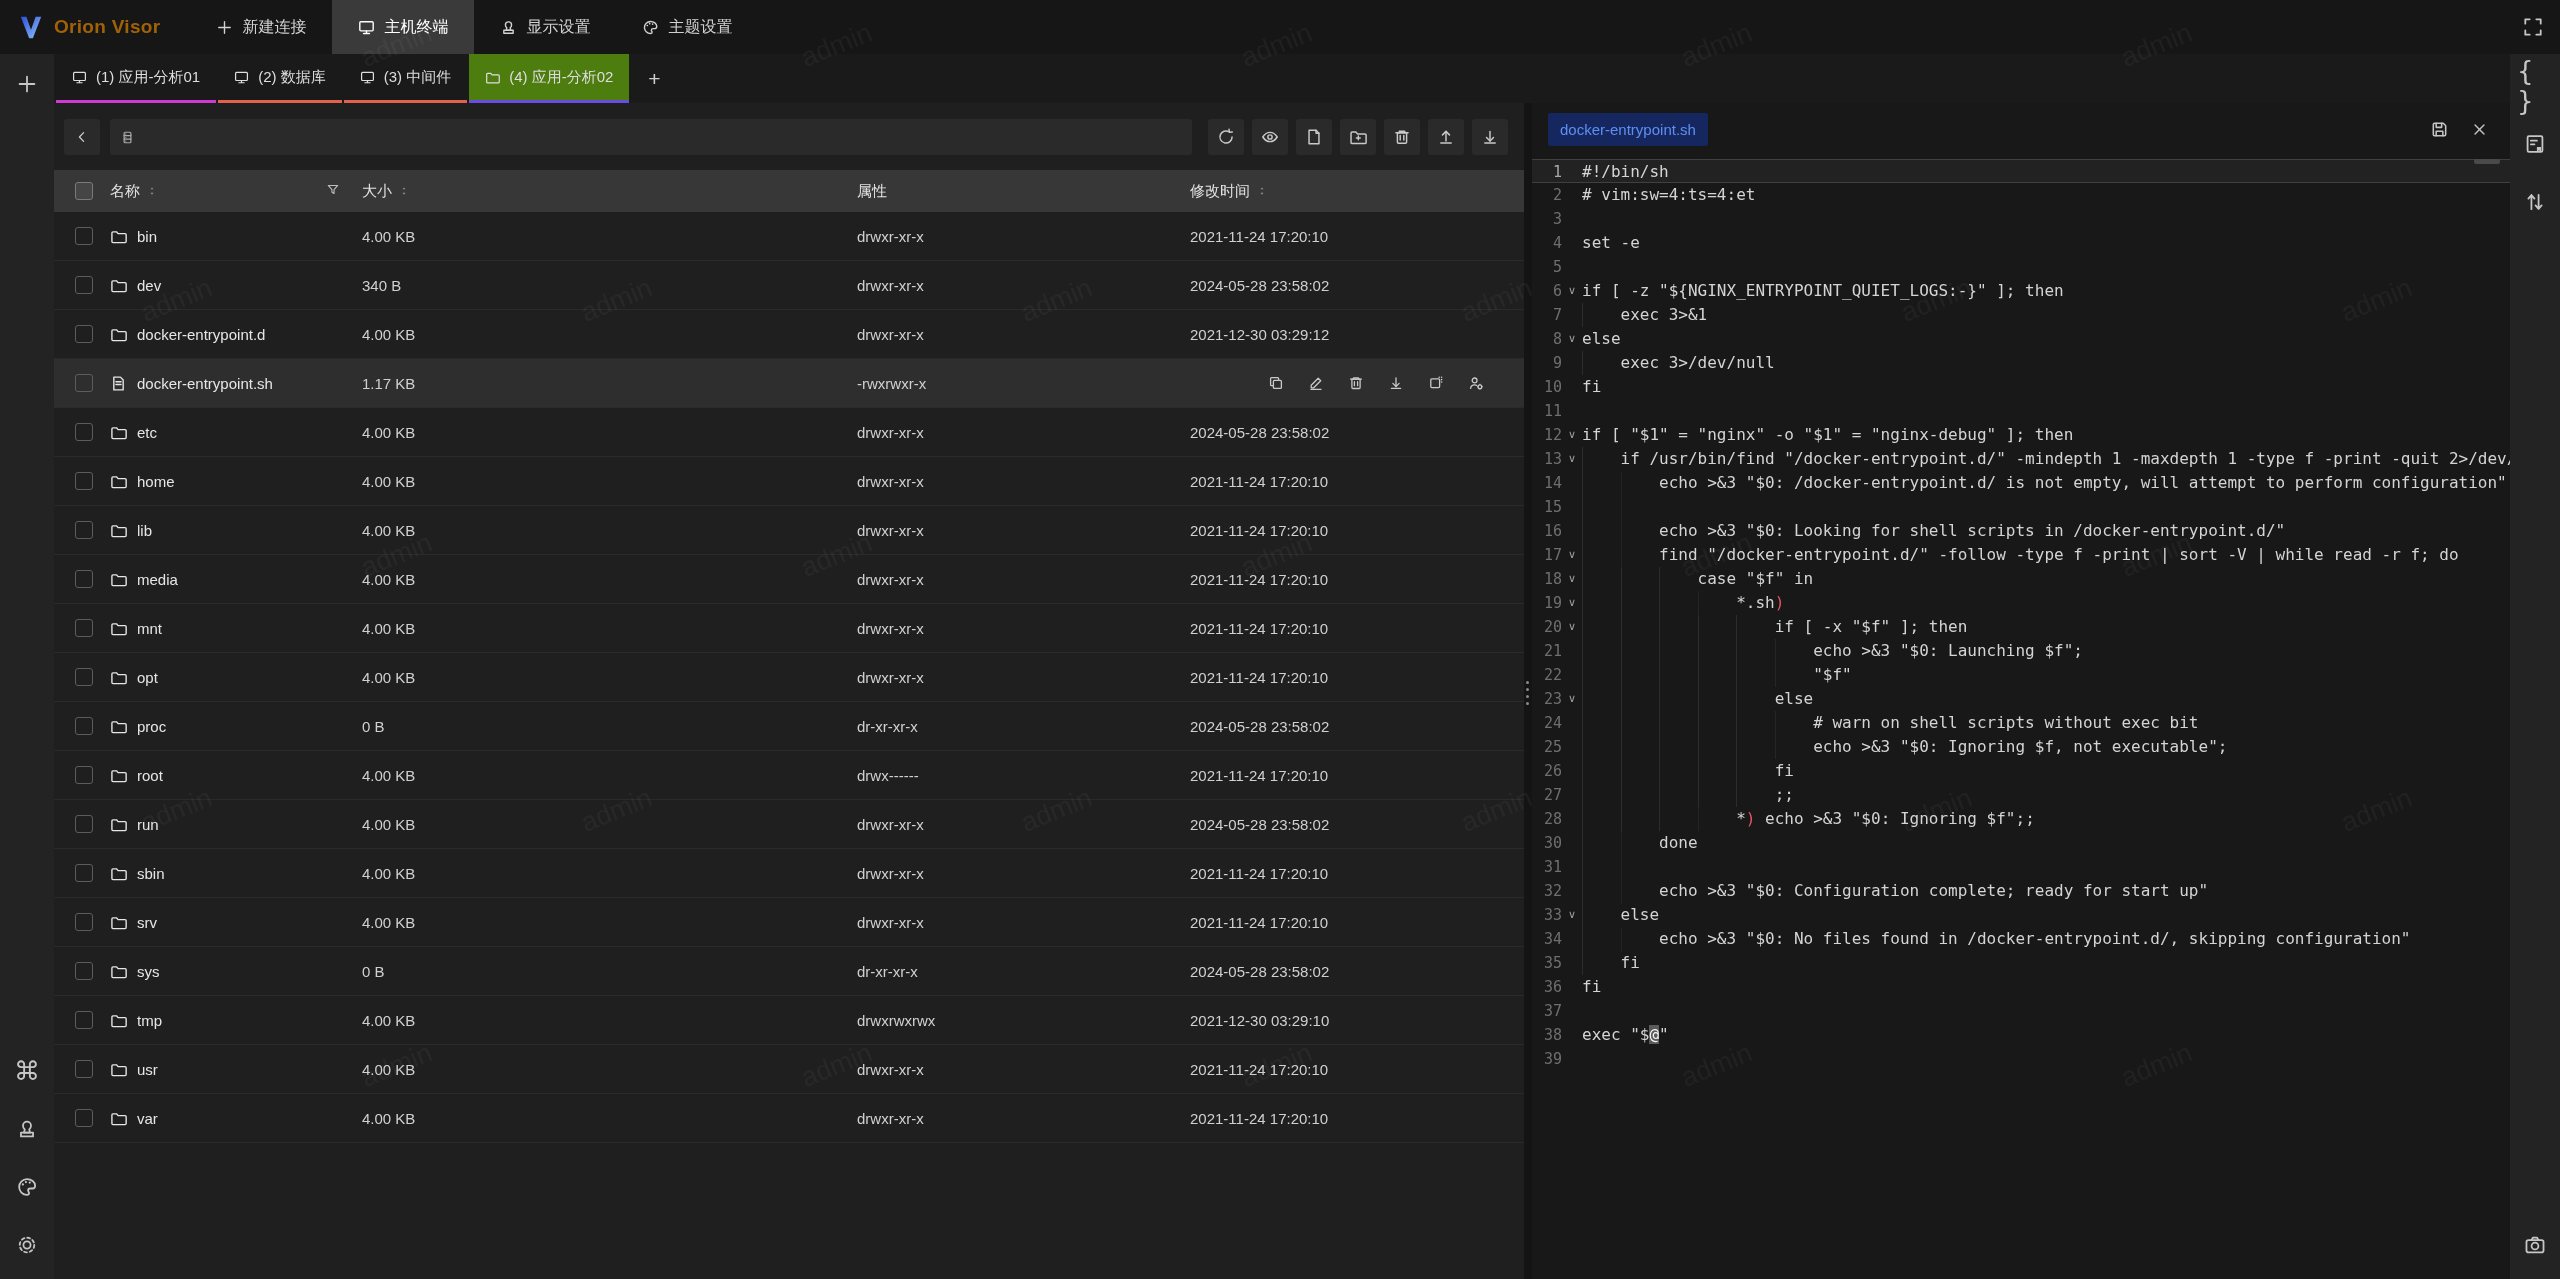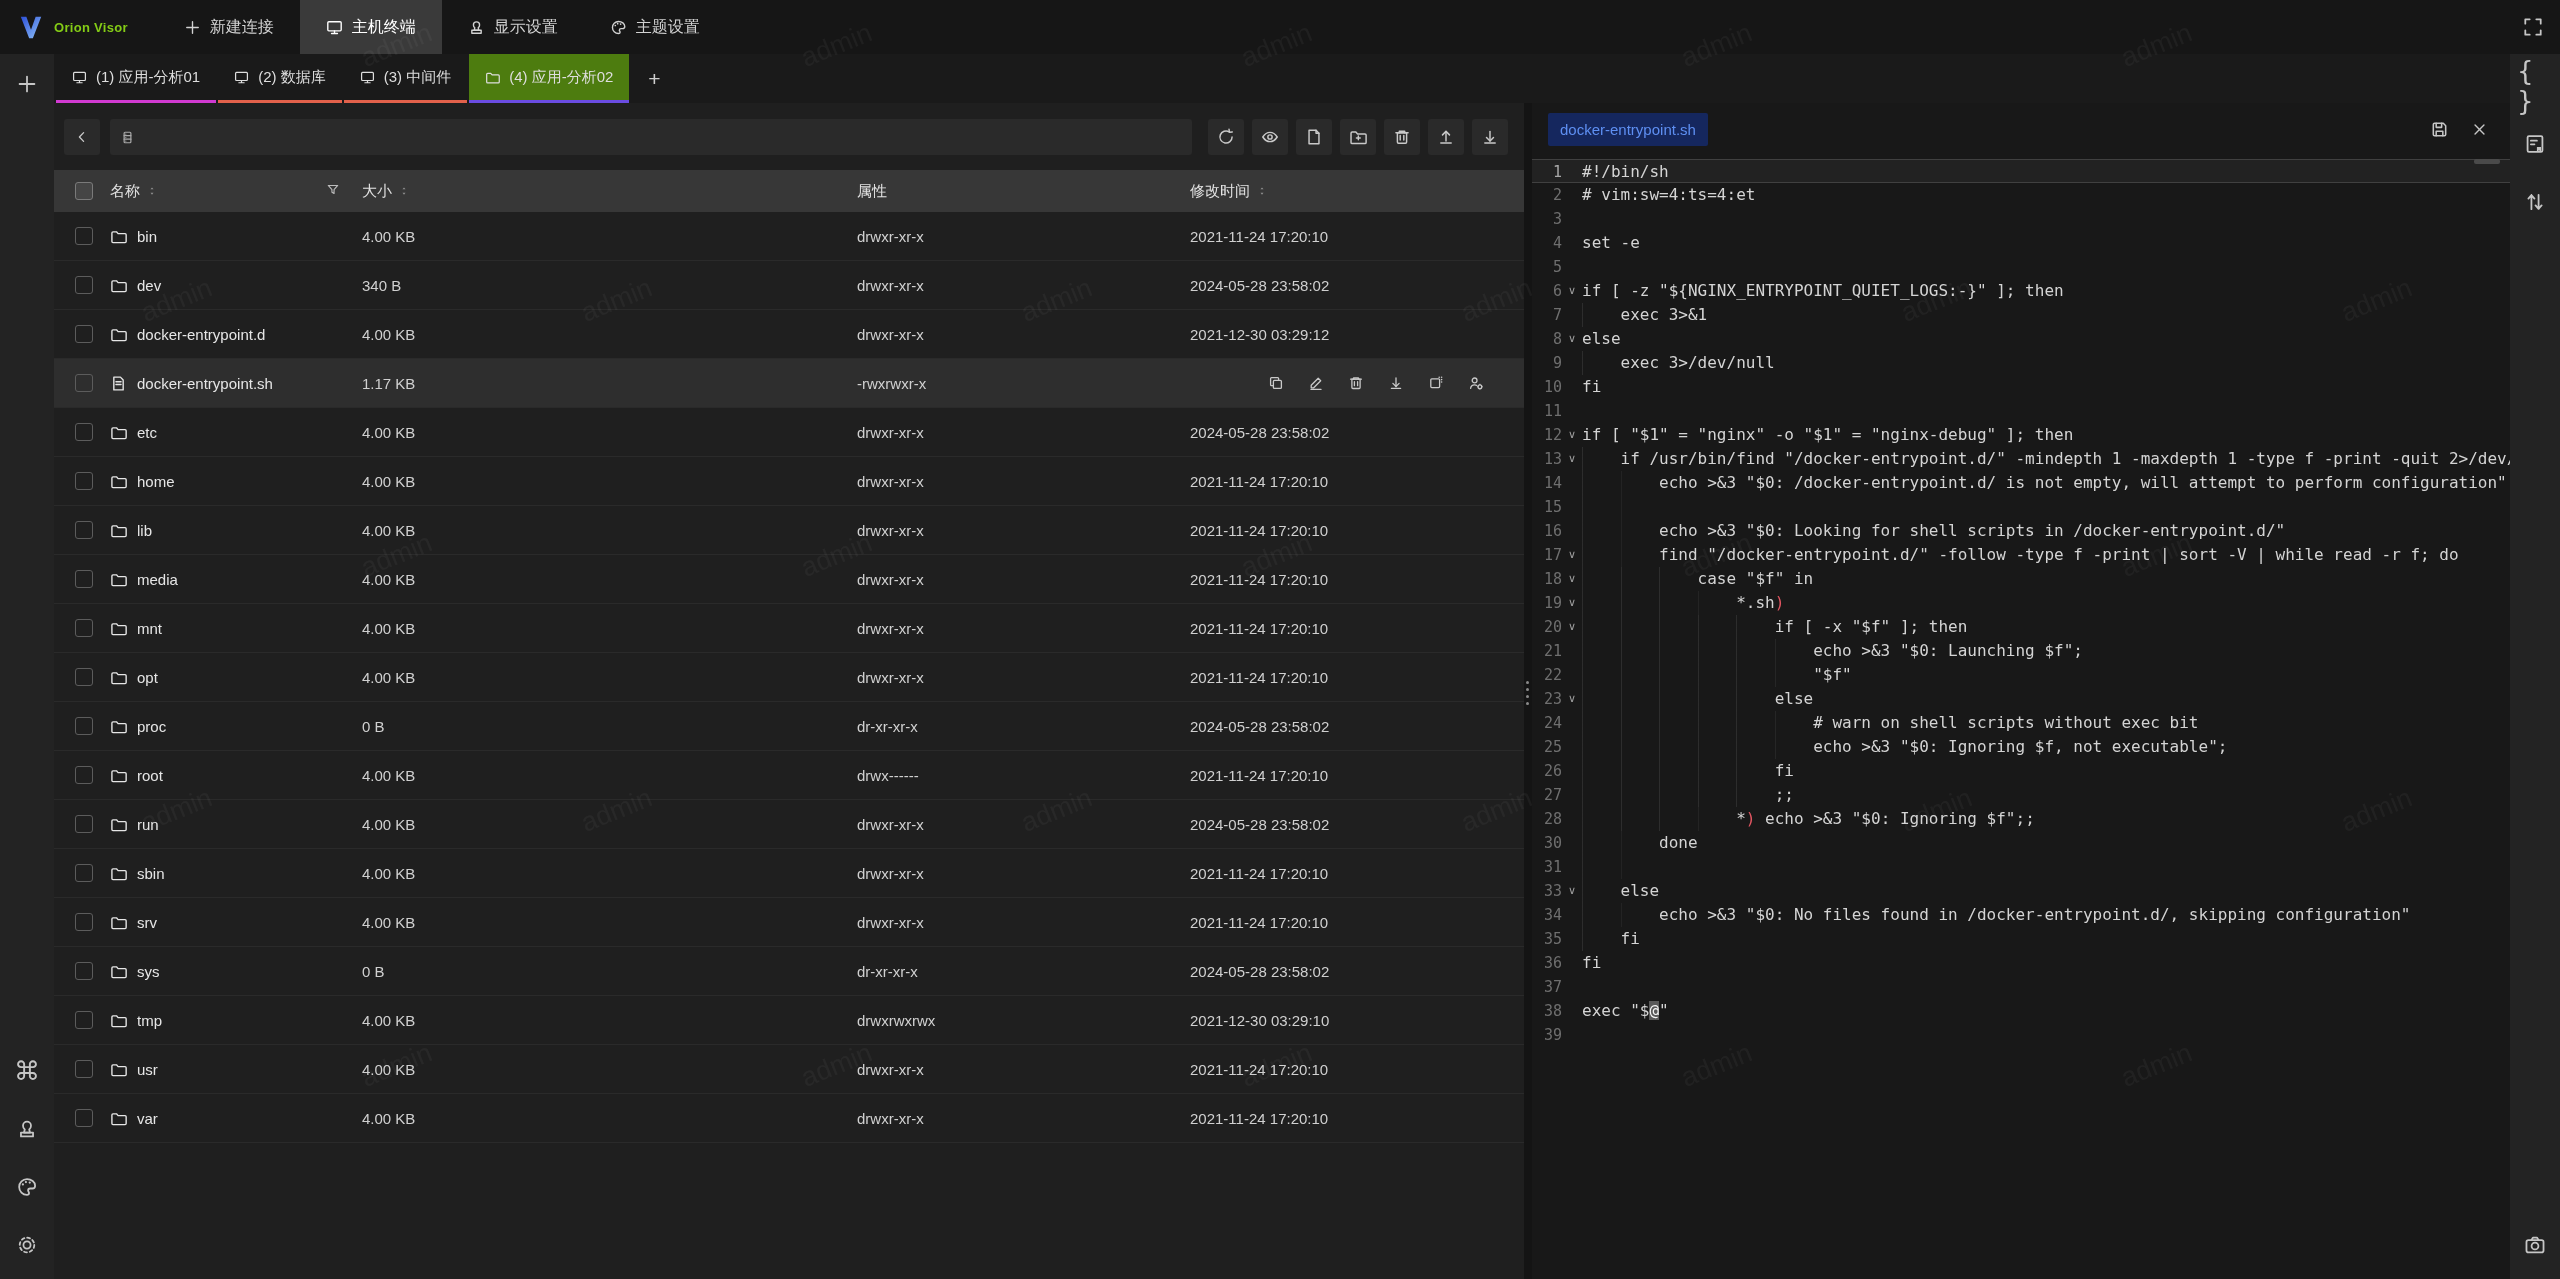--- a/index.html
+++ b/index.html
@@ -1,21 +1,21 @@
 <!DOCTYPE html>
 <html><head>
 <meta charset="utf-8">
 <style>
   html,body{margin:0;padding:0;background:#000;}
   .app{position:relative;width:2560px;height:1279px;background:#101010;overflow:hidden;
        font-family:"Liberation Sans","DejaVu Sans",sans-serif;color:#d6d6d6;}
   
   .topbar{height:54px;background:#161616;display:flex;align-items:stretch;}
   .logo{display:flex;align-items:center;gap:10px;padding:0 30px 0 18px;}
-  .logo-text{font-size:13px;font-weight:bold;color:#84cc16;letter-spacing:.3px;white-space:nowrap;}
+  .logo-text{font-size:19px;font-weight:bold;color:#a16207;letter-spacing:.3px;white-space:nowrap;}
   .menu{display:flex;align-items:stretch;}
   .menu-item{display:flex;align-items:center;gap:9px;padding:0 26px;font-size:16px;color:#d2d2d2;cursor:pointer;}
   .menu-item.active{background:#3a3a3a;color:#ffffff;}
   .topbar-spacer{flex:1;}
   .fs-btn{width:54px;display:flex;align-items:center;justify-content:center;color:#c6c6c6;cursor:pointer;}
   
   .body{display:flex;height:1225px;}
   .left-rail{width:54px;background:#232323;display:flex;flex-direction:column;align-items:center;padding:12px 0 16px;}
   .rail-btn{width:36px;height:36px;display:flex;align-items:center;justify-content:center;color:#c6c6c6;cursor:pointer;}
   .rail-spacer{flex:1;}
@@ -678,20 +678,21 @@
                 <div class="cl"><span class="ln">21</span><span class="fold"></span><span class="code" style="background-image: repeating-linear-gradient(to right, rgba(255, 255, 255, 0.09) 0px, rgba(255, 255, 255, 0.09) 1px, transparent 1px, transparent 4ch); background-size: calc(20ch + 1px) 100%;">                        echo &gt;&amp;3 "$0: Launching $f";</span></div>
                 <div class="cl"><span class="ln">22</span><span class="fold"></span><span class="code" style="background-image: repeating-linear-gradient(to right, rgba(255, 255, 255, 0.09) 0px, rgba(255, 255, 255, 0.09) 1px, transparent 1px, transparent 4ch); background-size: calc(20ch + 1px) 100%;">                        "$f"</span></div>
                 <div class="cl"><span class="ln">23</span><span class="fold">∨</span><span class="code" style="background-image: repeating-linear-gradient(to right, rgba(255, 255, 255, 0.09) 0px, rgba(255, 255, 255, 0.09) 1px, transparent 1px, transparent 4ch); background-size: calc(16ch + 1px) 100%;">                    else</span></div>
                 <div class="cl"><span class="ln">24</span><span class="fold"></span><span class="code" style="background-image: repeating-linear-gradient(to right, rgba(255, 255, 255, 0.09) 0px, rgba(255, 255, 255, 0.09) 1px, transparent 1px, transparent 4ch); background-size: calc(20ch + 1px) 100%;">                        # warn on shell scripts without exec bit</span></div>
                 <div class="cl"><span class="ln">25</span><span class="fold"></span><span class="code" style="background-image: repeating-linear-gradient(to right, rgba(255, 255, 255, 0.09) 0px, rgba(255, 255, 255, 0.09) 1px, transparent 1px, transparent 4ch); background-size: calc(20ch + 1px) 100%;">                        echo &gt;&amp;3 "$0: Ignoring $f, not executable";</span></div>
                 <div class="cl"><span class="ln">26</span><span class="fold"></span><span class="code" style="background-image: repeating-linear-gradient(to right, rgba(255, 255, 255, 0.09) 0px, rgba(255, 255, 255, 0.09) 1px, transparent 1px, transparent 4ch); background-size: calc(16ch + 1px) 100%;">                    fi</span></div>
                 <div class="cl"><span class="ln">27</span><span class="fold"></span><span class="code" style="background-image: repeating-linear-gradient(to right, rgba(255, 255, 255, 0.09) 0px, rgba(255, 255, 255, 0.09) 1px, transparent 1px, transparent 4ch); background-size: calc(16ch + 1px) 100%;">                    ;;</span></div>
                 <div class="cl"><span class="ln">28</span><span class="fold"></span><span class="code" style="background-image: repeating-linear-gradient(to right, rgba(255, 255, 255, 0.09) 0px, rgba(255, 255, 255, 0.09) 1px, transparent 1px, transparent 4ch); background-size: calc(12ch + 1px) 100%;"><span>                *</span><span class="red">)</span><span> echo &gt;&amp;3 "$0: Ignoring $f";;</span></span></div>
                 <div class="cl"><span class="ln">30</span><span class="fold"></span><span class="code" style="background-image: repeating-linear-gradient(to right, rgba(255, 255, 255, 0.09) 0px, rgba(255, 255, 255, 0.09) 1px, transparent 1px, transparent 4ch); background-size: calc(4ch + 1px) 100%;">        done</span></div>
                 <div class="cl"><span class="ln">31</span><span class="fold"></span><span class="code" style="background-image: repeating-linear-gradient(to right, rgba(255, 255, 255, 0.09) 0px, rgba(255, 255, 255, 0.09) 1px, transparent 1px, transparent 4ch); background-size: calc(4ch + 1px) 100%;"></span></div>
+                <div class="cl"><span class="ln">32</span><span class="fold"></span><span class="code" style="background-image: repeating-linear-gradient(to right, rgba(255, 255, 255, 0.09) 0px, rgba(255, 255, 255, 0.09) 1px, transparent 1px, transparent 4ch); background-size: calc(4ch + 1px) 100%;">        echo &gt;&amp;3 "$0: Configuration complete; ready for start up"</span></div>
                 <div class="cl"><span class="ln">33</span><span class="fold">∨</span><span class="code" style="background-image: repeating-linear-gradient(to right, rgba(255, 255, 255, 0.09) 0px, rgba(255, 255, 255, 0.09) 1px, transparent 1px, transparent 4ch); background-size: calc(0ch + 1px) 100%;">    else</span></div>
                 <div class="cl"><span class="ln">34</span><span class="fold"></span><span class="code" style="background-image: repeating-linear-gradient(to right, rgba(255, 255, 255, 0.09) 0px, rgba(255, 255, 255, 0.09) 1px, transparent 1px, transparent 4ch); background-size: calc(4ch + 1px) 100%;">        echo &gt;&amp;3 "$0: No files found in /docker-entrypoint.d/, skipping configuration"</span></div>
                 <div class="cl"><span class="ln">35</span><span class="fold"></span><span class="code" style="background-image: repeating-linear-gradient(to right, rgba(255, 255, 255, 0.09) 0px, rgba(255, 255, 255, 0.09) 1px, transparent 1px, transparent 4ch); background-size: calc(0ch + 1px) 100%;">    fi</span></div>
                 <div class="cl"><span class="ln">36</span><span class="fold"></span><span class="code">fi</span></div>
                 <div class="cl"><span class="ln">37</span><span class="fold"></span><span class="code"></span></div>
                 <div class="cl"><span class="ln">38</span><span class="fold"></span><span class="code"><span>exec "$</span><span class="cursor">@</span><span>"</span></span></div>
                 <div class="cl"><span class="ln">39</span><span class="fold"></span><span class="code"></span></div>
               </div>
             <div class="scroll-dash"></div>
           </div>

